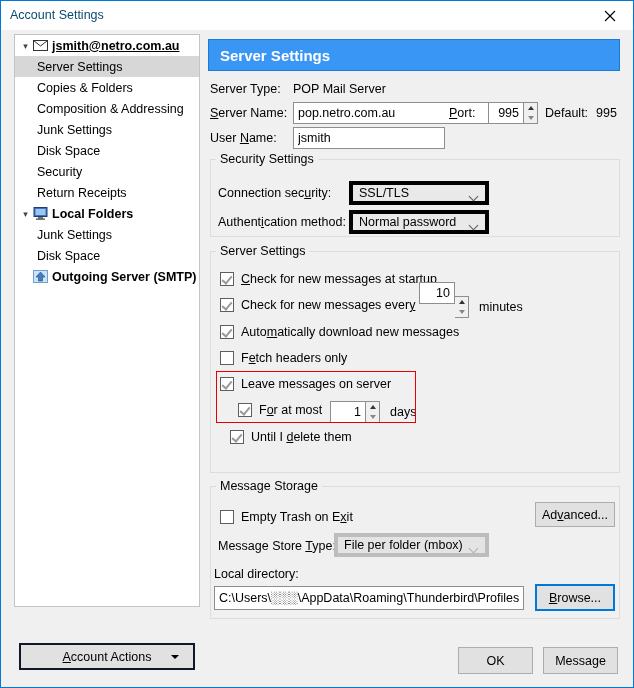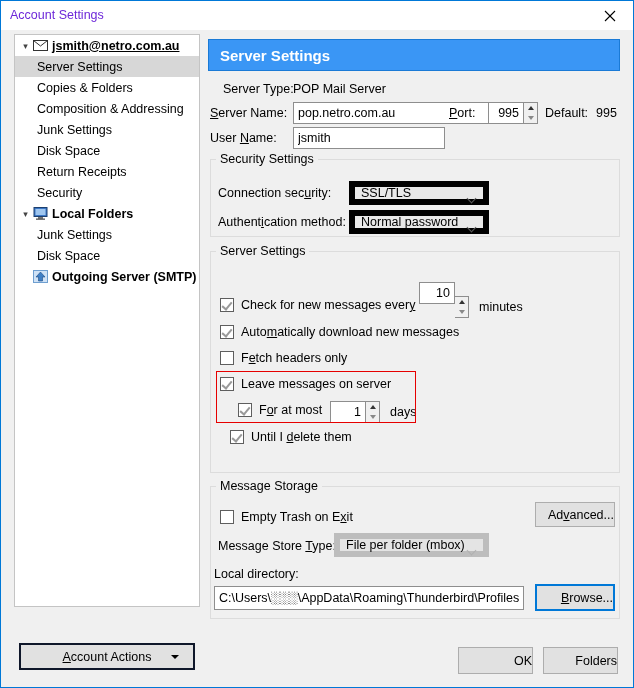--- a/index.html
+++ b/index.html
@@ -20,21 +20,21 @@
   }
   
   #titlebar {
     position: absolute; left: 0; top: 0;
     width: 632px; height: 29px;
     background: #ffffff;
     border-bottom: 1px solid #ffffff;
   }
   #titlebar .title {
     position: absolute; left: 9px; top: 7px;
-    font-size: 12.5px; color: #6d28d9;
+    font-size: 12.5px; color: #0c4a6e;
   }
   #close-btn {
     position: absolute; right: 0px; top: 0px;
     width: 46px; height: 29px;
     display: flex; align-items: center; justify-content: center;
     font-size: 15px; color: #000; line-height: 1;
     cursor: pointer;
   }
   
   #dialog-body {
@@ -161,21 +161,21 @@
     position: absolute;
     font-size: 12.5px;
     background: #f0f0f0;
     padding: 0 4px;
     white-space: nowrap;
   }
   .dropdown {
     position: absolute;
     height: 24px;
     background: #e9e9e9;
-    border: 6px solid #000000;
+    border: 4px solid #000000;
     font-size: 12.5px;
     display: flex; align-items: center;
     padding-left: 6px;
     cursor: pointer;
   }
   .dropdown.disabled { color: #000000; border-color: #bdbdbd; background: #e4e4e4; }
   .dd-arrow {
     position: absolute; right: 8px; top: 8px;
     width: 7px; height: 7px;
     border-right: 1.4px solid #5a5a5a;
@@ -206,21 +206,21 @@
   #redbox {
     position: absolute;
     border: 1.6px solid #e60000;
     pointer-events: none;
   }
   .btn {
     position: absolute;
     background: #e1e1e1;
     border: 1px solid #adadad;
     font-size: 12.5px;
-    display: flex; align-items: center; justify-content: flex-end;
+    display: flex; align-items: center; justify-content: center;
     cursor: pointer;
     color: #000;
   }
   .btn.focus { border: 2px solid #0078d7; }
   #footer-ok, #footer-cancel { height: 27px; width: 75px; }
 </style>
 </head>
 <body>
 
 <div id="window">
@@ -259,24 +259,24 @@
       <div class="tree-row child-indent">
         <span class="child-label">Composition &amp; Addressing</span>
       </div>
       <div class="tree-row child-indent">
         <span class="child-label">Junk Settings</span>
       </div>
       <div class="tree-row child-indent">
         <span class="child-label">Disk Space</span>
       </div>
       <div class="tree-row child-indent">
+        <span class="child-label">Security</span>
+      </div>
+      <div class="tree-row child-indent">
         <span class="child-label">Return Receipts</span>
-      </div>
-      <div class="tree-row child-indent">
-        <span class="child-label">Security</span>
       </div>
 
       <div class="tree-row" style="padding-left:2px;">
         <span class="twisty">▾</span>
         <span class="tree-icon">
           <svg width="15" height="13" viewBox="0 0 15 13">
             <rect x="1" y="0.5" width="13" height="9" fill="#3b76c4" stroke="#1c3f6e"></rect>
             <rect x="2.5" y="2" width="10" height="6" fill="#9fc6ef"></rect>
             <rect x="5" y="10" width="5" height="2" fill="#777"></rect>
             <rect x="3" y="11.5" width="9" height="1.3" fill="#555"></rect>
@@ -304,21 +304,21 @@
 
     <div id="account-actions">
       <span><span class="ul">A</span>ccount Actions</span>
       <span class="aa-arrow"></span>
     </div>
 
     <div id="pane">
 
       <div id="pane-header">Server Settings</div>
 
-      <span class="f-label" style="left:15px; top:48px;">Server Type:</span>
+      <span class="f-label" style="left:2px; top:48px;">Server Type:</span>
       <span class="f-label" style="left:85px; top:48px;">POP Mail Server</span>
 
       <span class="f-label" style="left:2px; top:72px;"><span class="ul">S</span>erver Name:</span>
       <input class="txt-input" style="left: 85px; top: 68px; width: 202px;" value="pop.netro.com.au">
 
       <span class="f-label" style="left:241px; top:72px;"><span class="ul">P</span>ort:</span>
       <input class="num-input" style="left: 280px; top: 68px; width: 36px;" value="995">
       <div class="spinner" style="left:316px; top:68px;">
         <div class="sp">
             <span class="sp-up"></span>
@@ -344,20 +344,24 @@
 
       <span class="f-label" style="left:10px; top:181px;">Authent<span class="ul">i</span>cation method:</span>
       <div class="dropdown" style="left:141px; top:176px; width:140px;">
         <span>Normal password</span>
         <span class="dd-arrow"></span>
       </div>
 
       <div class="groupbox" style="left:2px; top:217px; width:410px; height:222px;"></div>
       <span class="group-title" style="left:8px; top:210px;">Server Settings</span>
 
+      <div class="cbrow" style="left:12px; top:238px;">
+        <span class="cbox checked"></span>
+        <span class="cblabel"><span class="ul">C</span>heck for new messages at startup</span>
+      </div>
 
       <div class="cbrow" style="left:12px; top:264px;">
         <span class="cbox checked"></span>
         <span class="cblabel">Check for new messages ever<span class="ul">y</span></span>
       </div>
       <input class="num-input" style="left: 211px; top: 248px; width: 36px;" value="10">
       <div class="spinner" style="left:247px; top:262px;">
         <div class="sp">
             <span class="sp-up"></span>
           </div>
@@ -425,17 +429,17 @@
       <input class="txt-input" style="left: 6px; top: 552px; width: 310px; height: 24px;" value="C:\Users\░░░\AppData\Roaming\Thunderbird\Profiles\1oc">
       <div class="btn focus" style="left:327px; top:550px; width:80px; height:27px;">
         <span><span class="ul">B</span>rowse...</span>
       </div>
     </div>
 
     <div class="btn" id="footer-ok" style="left:457px; top:617px;">
       <span>OK</span>
     </div>
     <div class="btn" id="footer-cancel" style="left:542px; top:617px;">
-      <span>Folders</span>
+      <span>Message</span>
     </div>
 
   </div>
 </div>
 
 </body></html>

